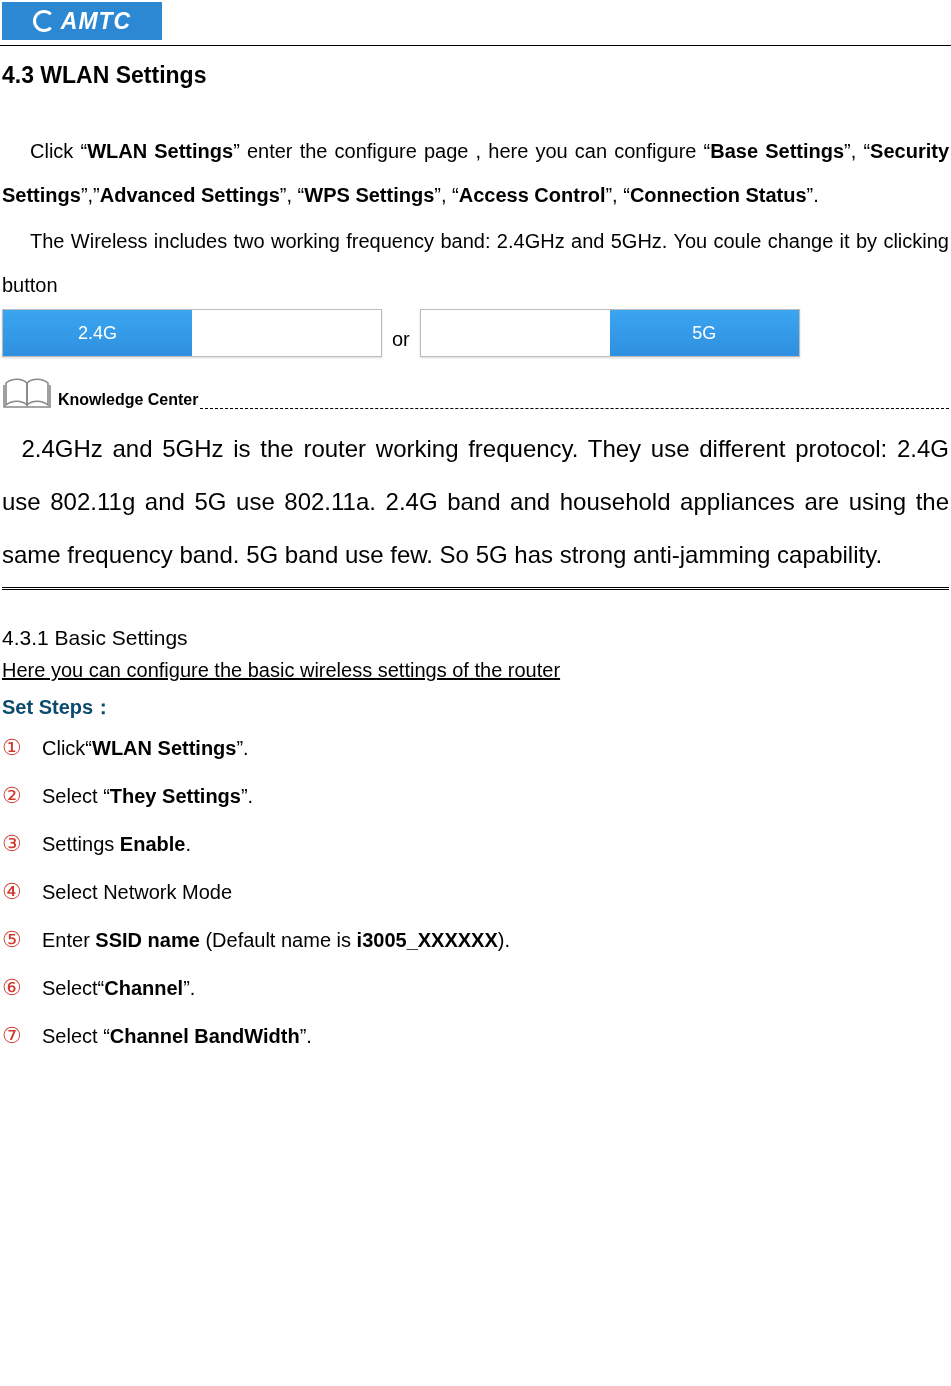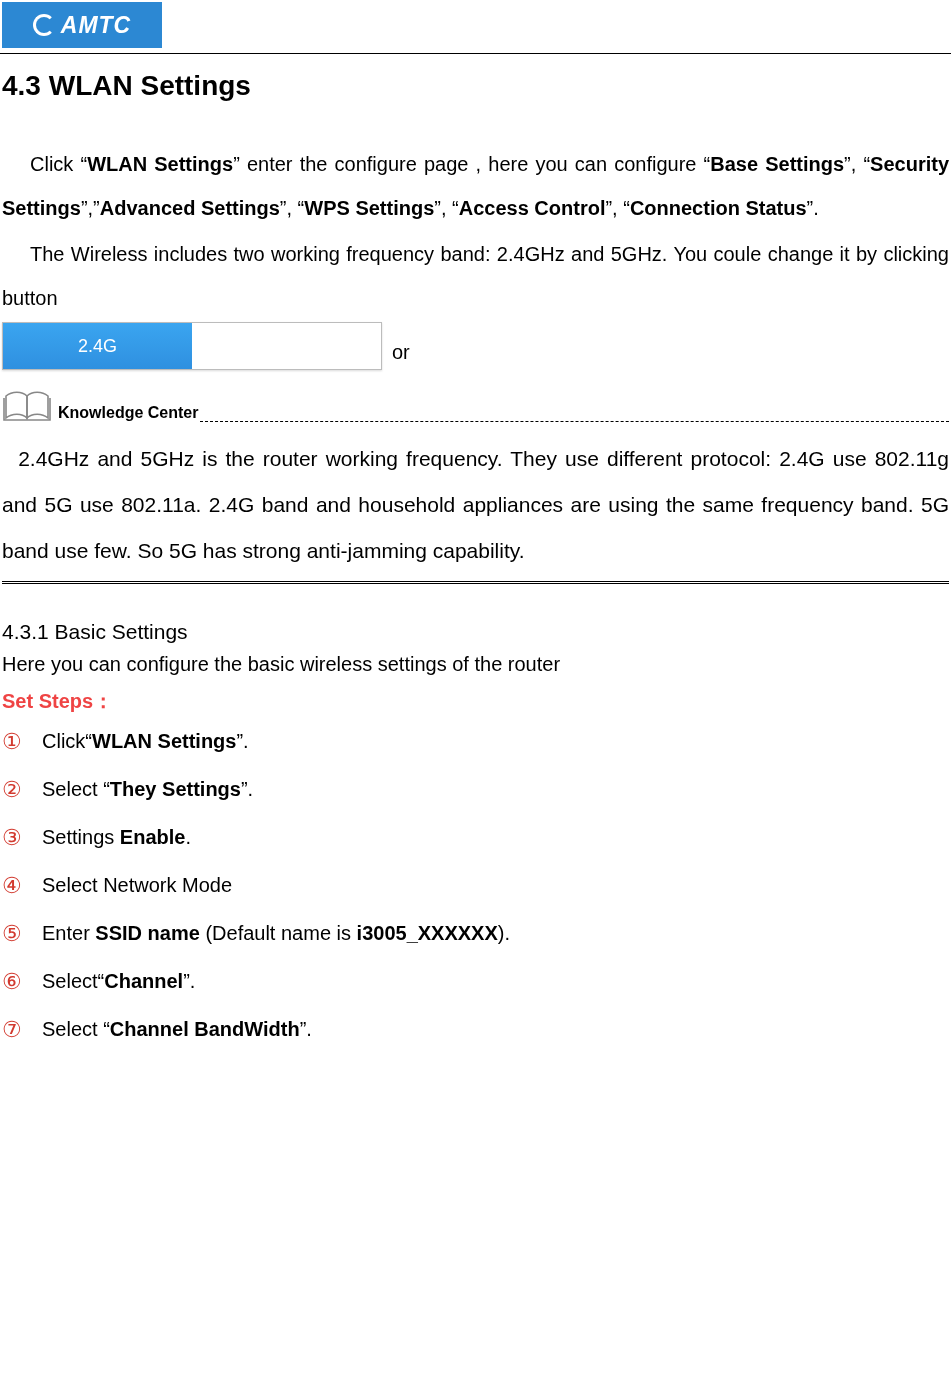--- a/index.html
+++ b/index.html
@@ -6,21 +6,21 @@
     body {
       width: 951px;
       margin: 0 auto;
       font-family: Arial, "Helvetica Neue", sans-serif;
       color: #000;
       background: #fff;
       padding: 0;
     }
     .logo {
       width: 160px;
-      height: 46px;
+      height: 38px;
       background: #2c88d3;
       margin: 2px 2px 5px 2px;
       display: flex;
       align-items: center;
       justify-content: center;
       color: #fff;
       font-weight: 900;
       font-style: italic;
       font-size: 23px;
       letter-spacing: 1px;
@@ -34,21 +34,21 @@
     .header-sep { width:100%; height:0; border-top:1px solid #000; margin-top:2px; margin-bottom:12px;}
     .content { padding: 0 2px; }
     .para {
       font-size: 20px;
       line-height: 2.2;
       text-align: justify;
       padding-left: 38px;
       margin-bottom: 60px;
     }
     .h2 {
-      font-size: 28px;
+      font-size: 23px;
       font-weight: bold;
       margin: 16px 0 40px 0;
     }
     .h3 {
       font-size: 21px;
       font-weight: normal;
       margin: 36px 0 4px 0;
     }
     .para2 {
       font-size: 20px;
@@ -105,37 +105,38 @@
     }
     .kc-icon svg { width:50px; height:34px; }
     .kc-label { font-weight:bold; white-space:nowrap; }
     .kc-dashes {
       flex:1;
       border-bottom:1px dashed #000;
       height:14px;
       margin-left:2px;
     }
     .kc-body {
-      font-size:21px;
+      font-size:24px;
       line-height:2.2;
       text-align:justify;
     }
     .double-sep {
       border-top:1px solid #000;
       border-bottom:1px solid #000;
       height:3px;
       margin: 6px 0 0 0;
     }
     .plain {
       font-size:20px;
       line-height:1.6;
       margin-bottom:4px;
+      text-decoration:underline;
     }
     .steps-hd {
-      color:#ef4444;
+      color:#0c4a6e;
       font-weight:bold;
       font-size:20px;
       margin: 8px 0 14px 0;
     }
     .step {
       display:flex;
       align-items:center;
       font-size:20px;
       margin: 0 0 22px 0;
     }
@@ -168,20 +169,24 @@
   <p class="para2">
     <span class="indent"></span><span>The Wireless includes two working frequency band: 2.4GHz and 5GHz. You coule change it by clicking button</span>
   </p>
 
   <div class="bandrow">
     <div class="band-widget">
       <div class="half active">2.4G</div>
       <div class="half inactive"></div>
     </div>
     <div class="ortext">or</div>
+    <div class="band-widget">
+      <div class="half inactive"></div>
+      <div class="half active">5G</div>
+    </div>
   </div>
 
   <div class="kc-line">
     <span class="kc-icon">
       <svg viewBox="0 0 50 34">
         <path d="M4 8 C 10 3, 20 3, 25 8 L25 30 C 20 25, 10 25, 4 30 Z" fill="none" stroke="#888" stroke-width="1.6"></path>
         <path d="M46 8 C 40 3, 30 3, 25 8 L25 30 C 30 25, 40 25, 46 30 Z" fill="none" stroke="#888" stroke-width="1.6"></path>
         <path d="M2 10 L2 32 L48 32 L48 10" fill="none" stroke="#888" stroke-width="1.6"></path>
       </svg>
     </span>

